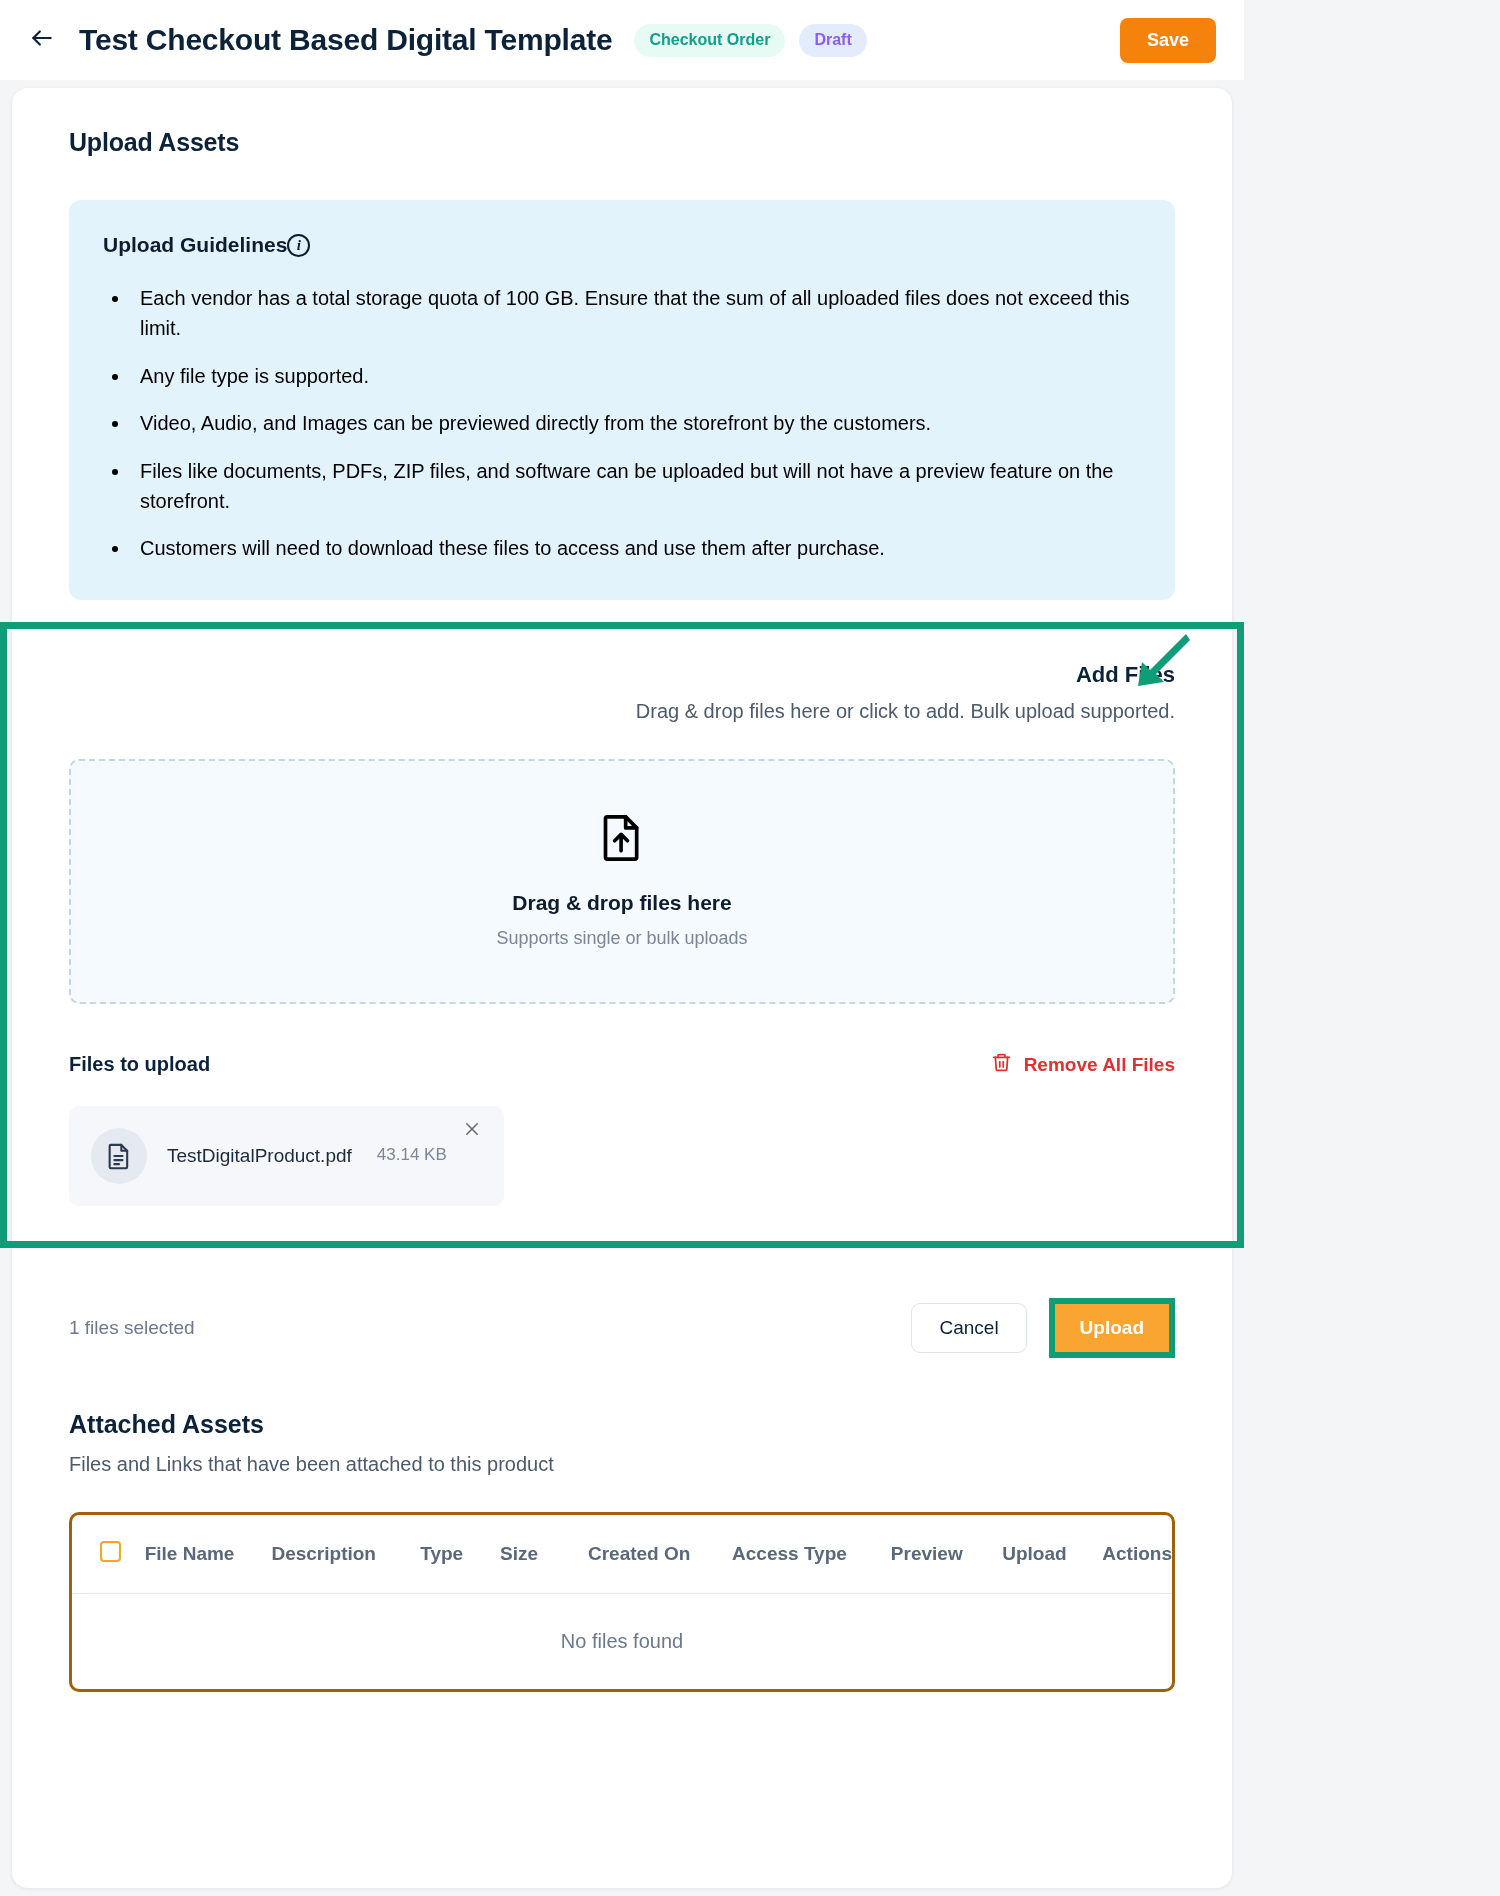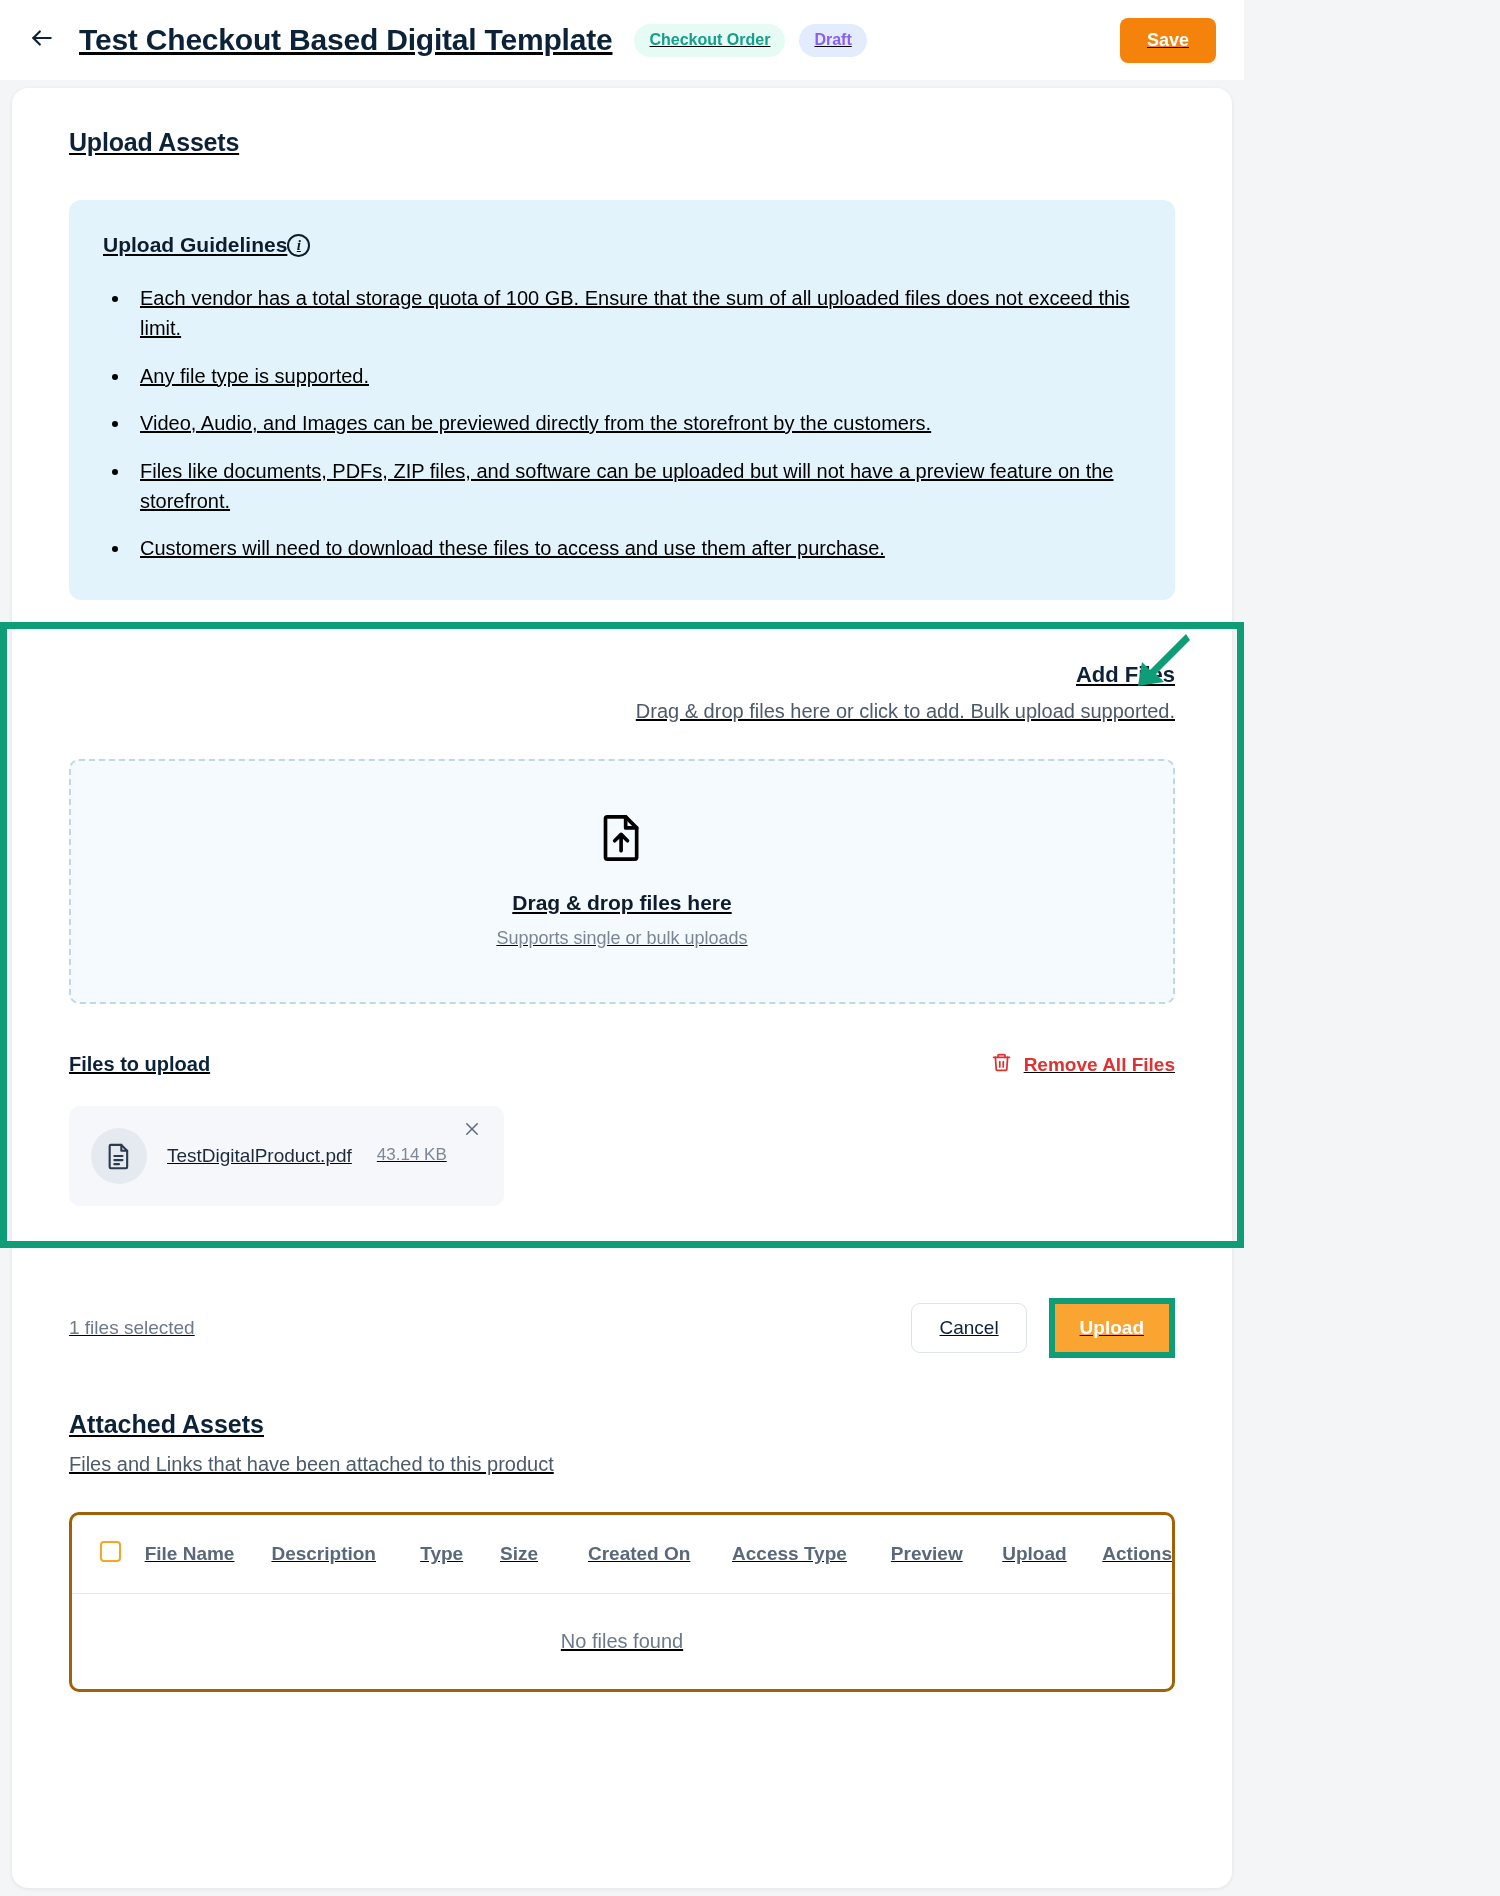--- a/index.html
+++ b/index.html
@@ -3,21 +3,21 @@
 <meta charset="utf-8">
 <style>
   * { box-sizing: border-box; margin: 0; padding: 0; }
   html, body {
     width: 1500px;
     height: 1896px;
     background: #f4f5f7;
     font-family: "Liberation Sans", sans-serif;
     -webkit-font-smoothing: antialiased;
   }
-  .page { position: relative; width: 1244px; height: 1896px; overflow: hidden; text-decoration: underline; }
+  .page { position: relative; width: 1244px; height: 1896px; overflow: hidden; }
 
   
   .topbar {
     height: 80px;
     background: #ffffff;
     display: flex;
     align-items: center;
     padding: 0 28px 0 22px;
     gap: 0;
   }

